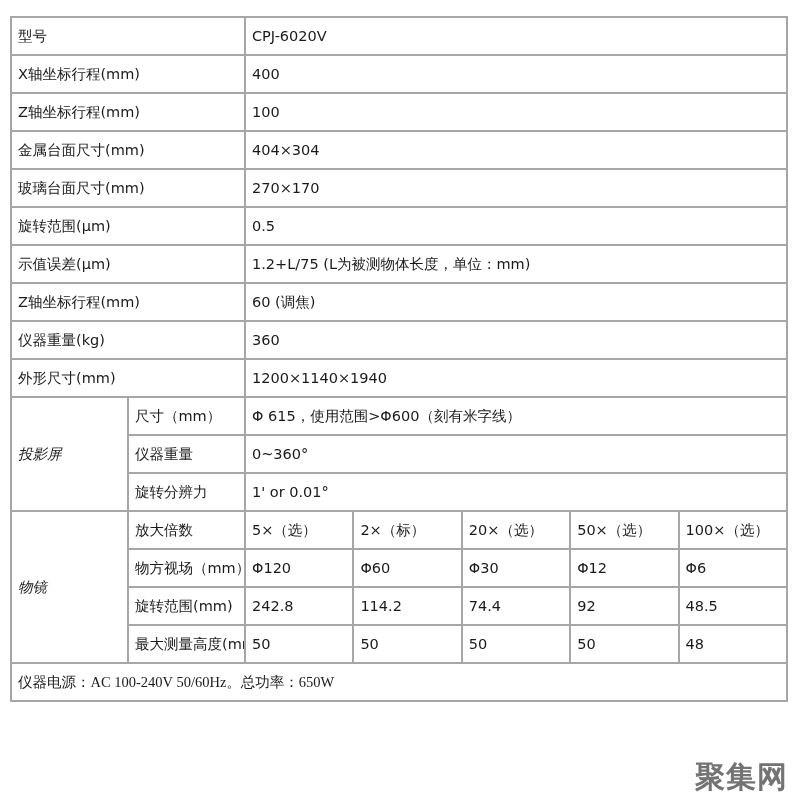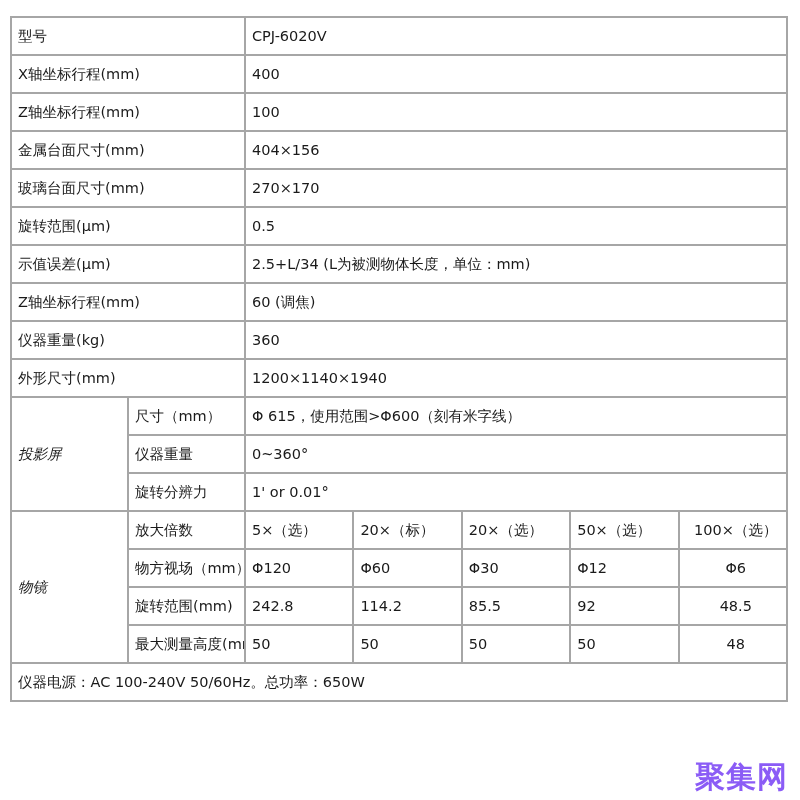--- a/index.html
+++ b/index.html
@@ -45,28 +45,29 @@
     white-space: nowrap;
     overflow: hidden;
   }
 
   td.label-col { width: 226px; }
   td.sub-label-col { width: 146px; }
   td.grp-col { width: 80px; font-style: italic; }
   td.value-col { }
 
   td.mag-col { width: 104px; }
-  td.mag-col-last { width: 116px; text-align: center; }
+  td.mag-col-last { width: 116px; }
 
   td.group-name {
     vertical-align: middle;
   }
 
   td.full-row {
     padding-left: 8px;
+    font-family: Liberation Serif, serif;
   }
 
   
   .watermark {
     position: absolute;
     right: 12px;
     bottom: 8px;
     font-size: 30px;
     font-weight: bold;
     color: #3cb796;
@@ -90,33 +91,33 @@
       <tr>
         <td class="label-col" colspan="2">X轴坐标行程(mm)</td>
         <td class="value-col" colspan="5">400</td>
       </tr>
       <tr>
         <td class="label-col" colspan="2">Z轴坐标行程(mm)</td>
         <td class="value-col" colspan="5">100</td>
       </tr>
       <tr>
         <td class="label-col" colspan="2">金属台面尺寸(mm)</td>
-        <td class="value-col" colspan="5">404×156</td>
+        <td class="value-col" colspan="5">404×304</td>
       </tr>
       <tr>
         <td class="label-col" colspan="2">玻璃台面尺寸(mm)</td>
         <td class="value-col" colspan="5">270×170</td>
       </tr>
       <tr>
         <td class="label-col" colspan="2">旋转范围(μm)</td>
         <td class="value-col" colspan="5">0.5</td>
       </tr>
       <tr>
         <td class="label-col" colspan="2">示值误差(μm)</td>
-        <td class="value-col" colspan="5">2.5+L/34 (L为被测物体长度，单位：mm)</td>
+        <td class="value-col" colspan="5">1.2+L/75 (L为被测物体长度，单位：mm)</td>
       </tr>
       <tr>
         <td class="label-col" colspan="2">Z轴坐标行程(mm)</td>
         <td class="value-col" colspan="5">60 (调焦)</td>
       </tr>
       <tr>
         <td class="label-col" colspan="2">仪器重量(kg)</td>
         <td class="value-col" colspan="5">360</td>
       </tr>
       <tr>
@@ -135,51 +136,51 @@
       </tr>
       <tr>
         <td class="sub-label-col">旋转分辨力</td>
         <td class="value-col" colspan="5">1' or 0.01°</td>
       </tr>
 
       <tr>
         <td class="grp-col group-name" rowspan="4">物镜</td>
         <td class="sub-label-col">放大倍数</td>
         <td class="mag-col">5×（选）</td>
-        <td class="mag-col">20×（标）</td>
+        <td class="mag-col">2×（标）</td>
         <td class="mag-col">20×（选）</td>
         <td class="mag-col">50×（选）</td>
         <td class="mag-col-last">100×（选）</td>
       </tr>
       <tr>
         <td class="sub-label-col">物方视场（mm）</td>
         <td class="mag-col">Φ120</td>
         <td class="mag-col">Φ60</td>
         <td class="mag-col">Φ30</td>
         <td class="mag-col">Φ12</td>
         <td class="mag-col-last">Φ6</td>
       </tr>
       <tr>
         <td class="sub-label-col">旋转范围(mm)</td>
         <td class="mag-col">242.8</td>
         <td class="mag-col">114.2</td>
-        <td class="mag-col">85.5</td>
+        <td class="mag-col">74.4</td>
         <td class="mag-col">92</td>
         <td class="mag-col-last">48.5</td>
       </tr>
       <tr>
         <td class="sub-label-col">最大测量高度(mm)</td>
         <td class="mag-col">50</td>
         <td class="mag-col">50</td>
         <td class="mag-col">50</td>
         <td class="mag-col">50</td>
         <td class="mag-col-last">48</td>
       </tr>
 
       <tr>
         <td class="full-row" colspan="7">仪器电源：AC 100-240V 50/60Hz。总功率：650W</td>
       </tr>
 
     </tbody>
   </table>
 </div>
 
-<div class="watermark" style="color: #8b5cf6;">聚集网</div>
+<div class="watermark" style="color: #737373;">聚集网</div>
 
 </body></html>

